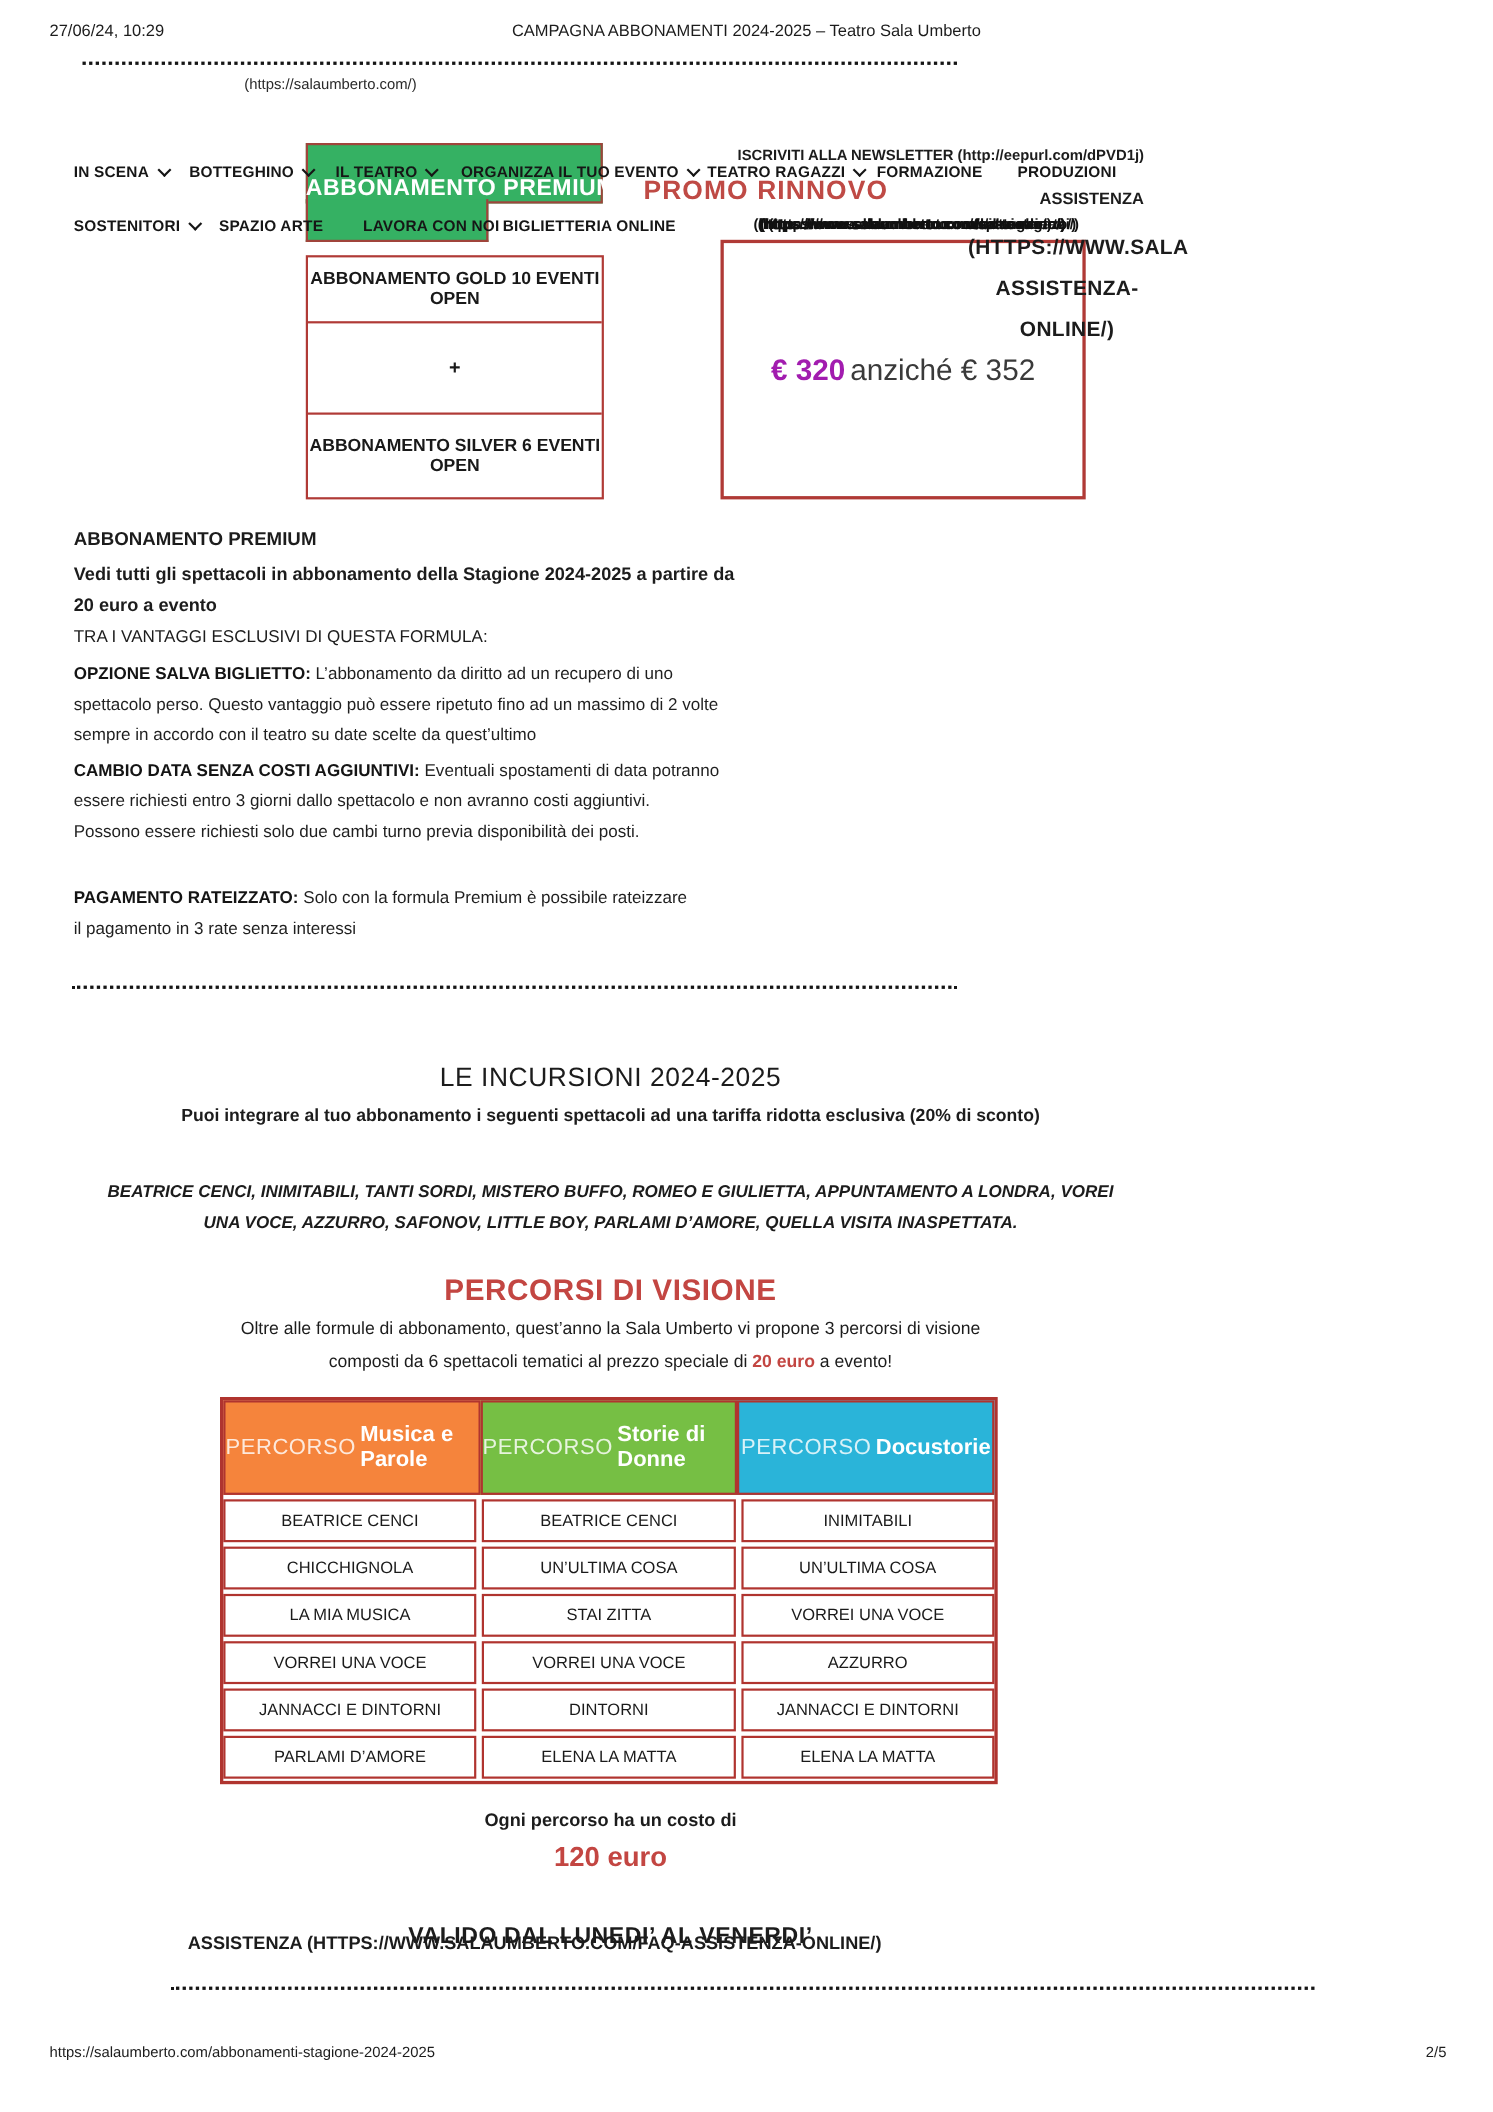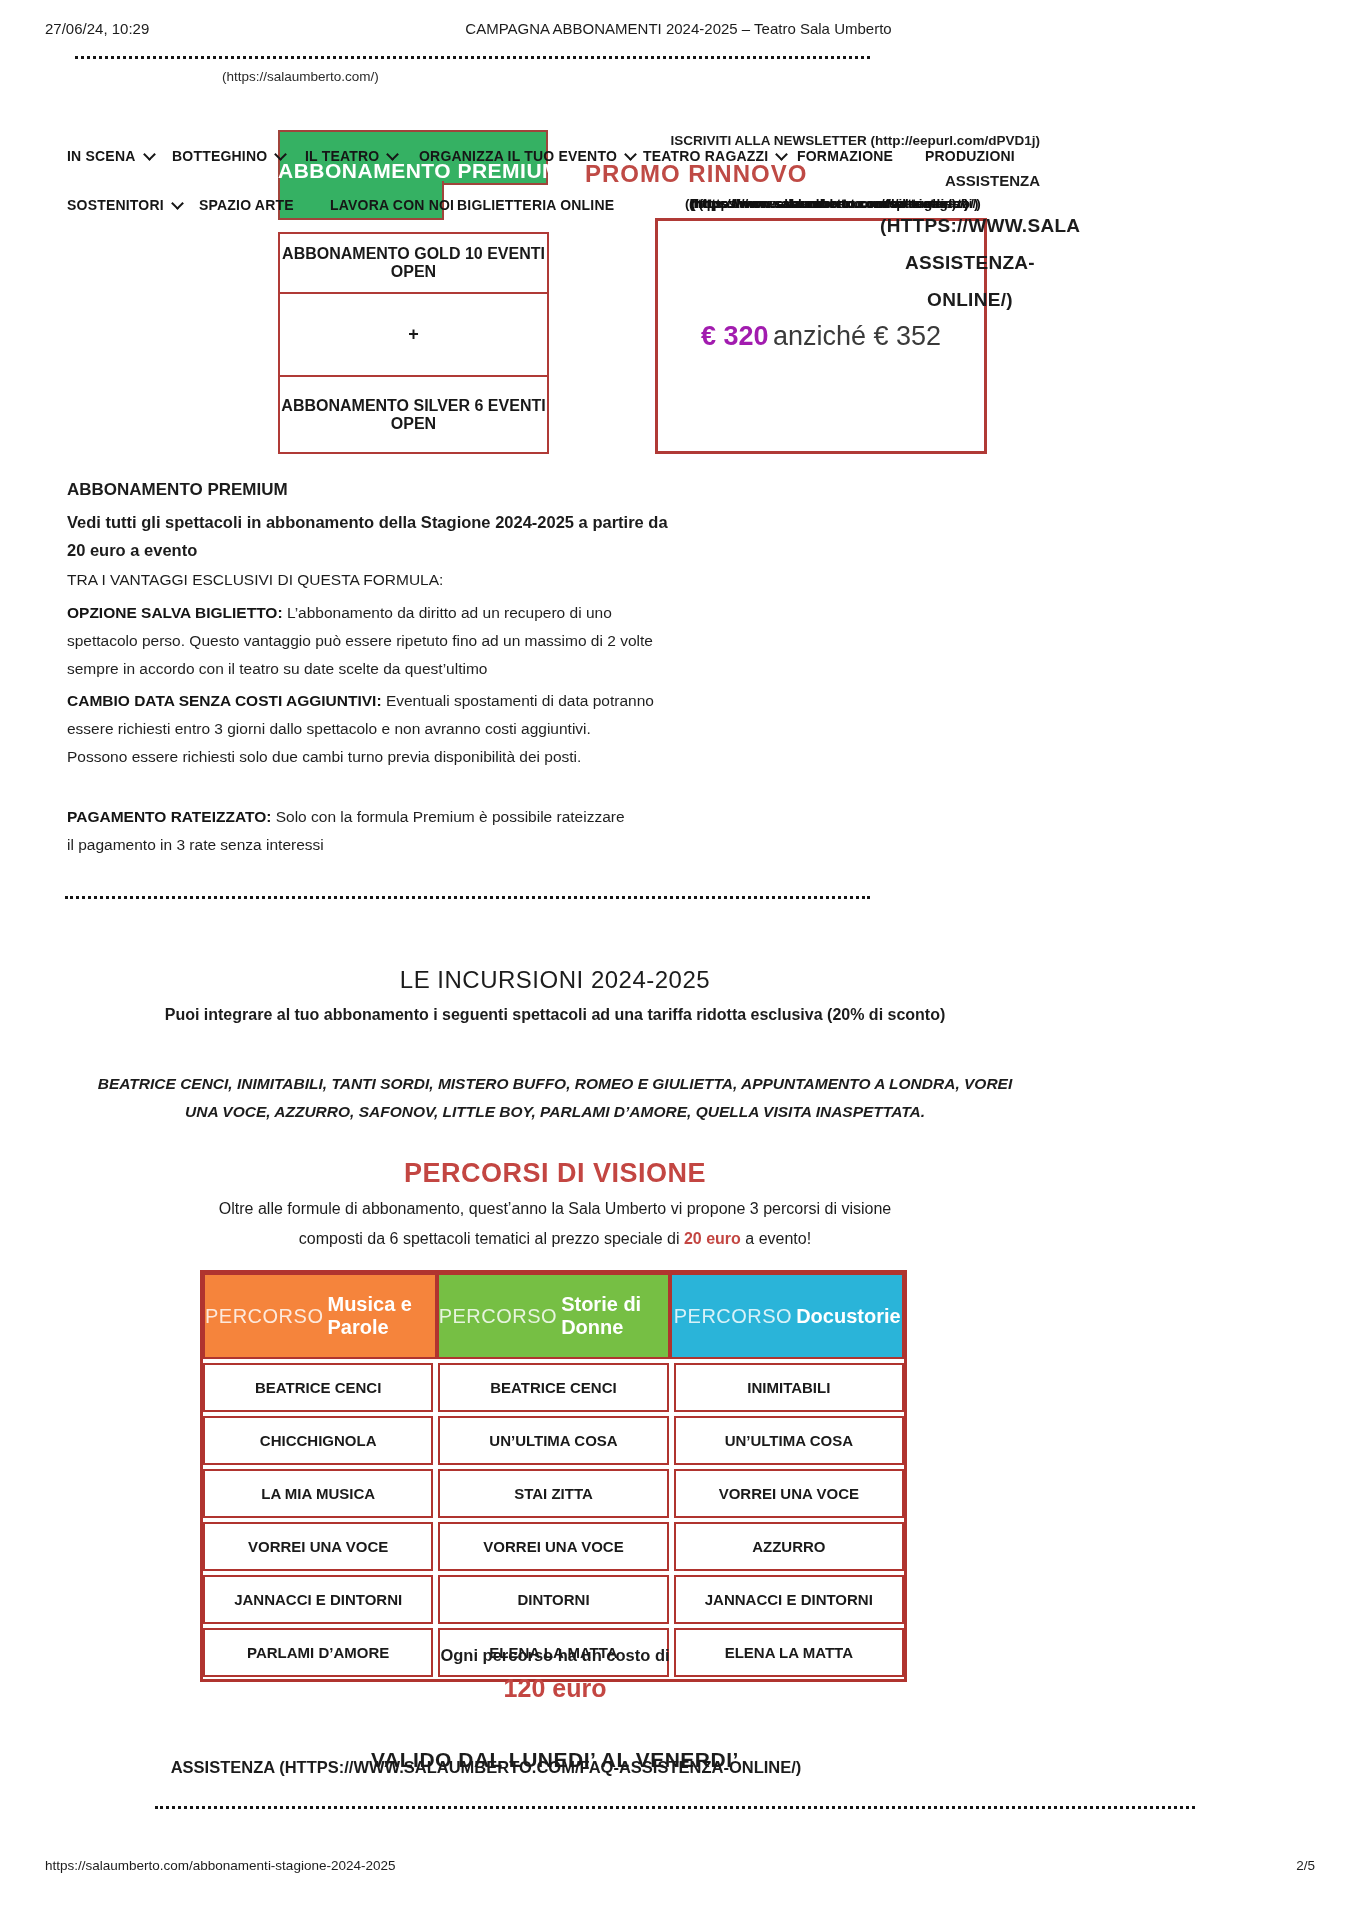--- a/index.html
+++ b/index.html
@@ -19,22 +19,22 @@
   .ctr{text-align:center;}
   .garble-span{position:absolute;top:0;white-space:nowrap;font-size:13.5px;font-weight:700;color:#111;}
   .pt{position:absolute;left:200px;top:1270px;width:707px;border:3px solid #b0342f;box-sizing:border-box;background:#fff;}
   .pt-headrow{display:flex;}
   .pt-head{flex:1;height:86px;box-sizing:border-box;border:2px solid #b0342f;display:flex;
            flex-direction:row;justify-content:center;align-items:center;gap:4px;}
   .pt-head .plabel{font-size:20px;color:rgba(255,255,255,.82);letter-spacing:.5px;}
   .pt-head .pname{font-size:20px;font-weight:800;color:#ffffff;}
   .pt-body{display:flex;flex-direction:column;gap:4px;padding:4px 0 2px 0;}
   .pt-row{display:flex;gap:5px;}
-  .pt-cell{flex:1;height:49px;box-sizing:border-box;border:2px solid #b0342f;display:flex;
-           align-items:center;justify-content:center;font-size:15px;font-weight:700;color:#1a1a1a;}
+  .pt-cell{flex:1;height:39px;box-sizing:border-box;border:2px solid #b0342f;display:flex;
+           align-items:center;justify-content:center;font-size:15px;font-weight:400;color:#1a1a1a;}
   .head-orange{background:#f5843c;}
   .head-green{background:#76bf44;}
   .head-cyan{background:#2ab4d9;}
   .red-t{color:#c34642;}
 </style>
 </head>
 <body>
 
 <div id="page">
 

